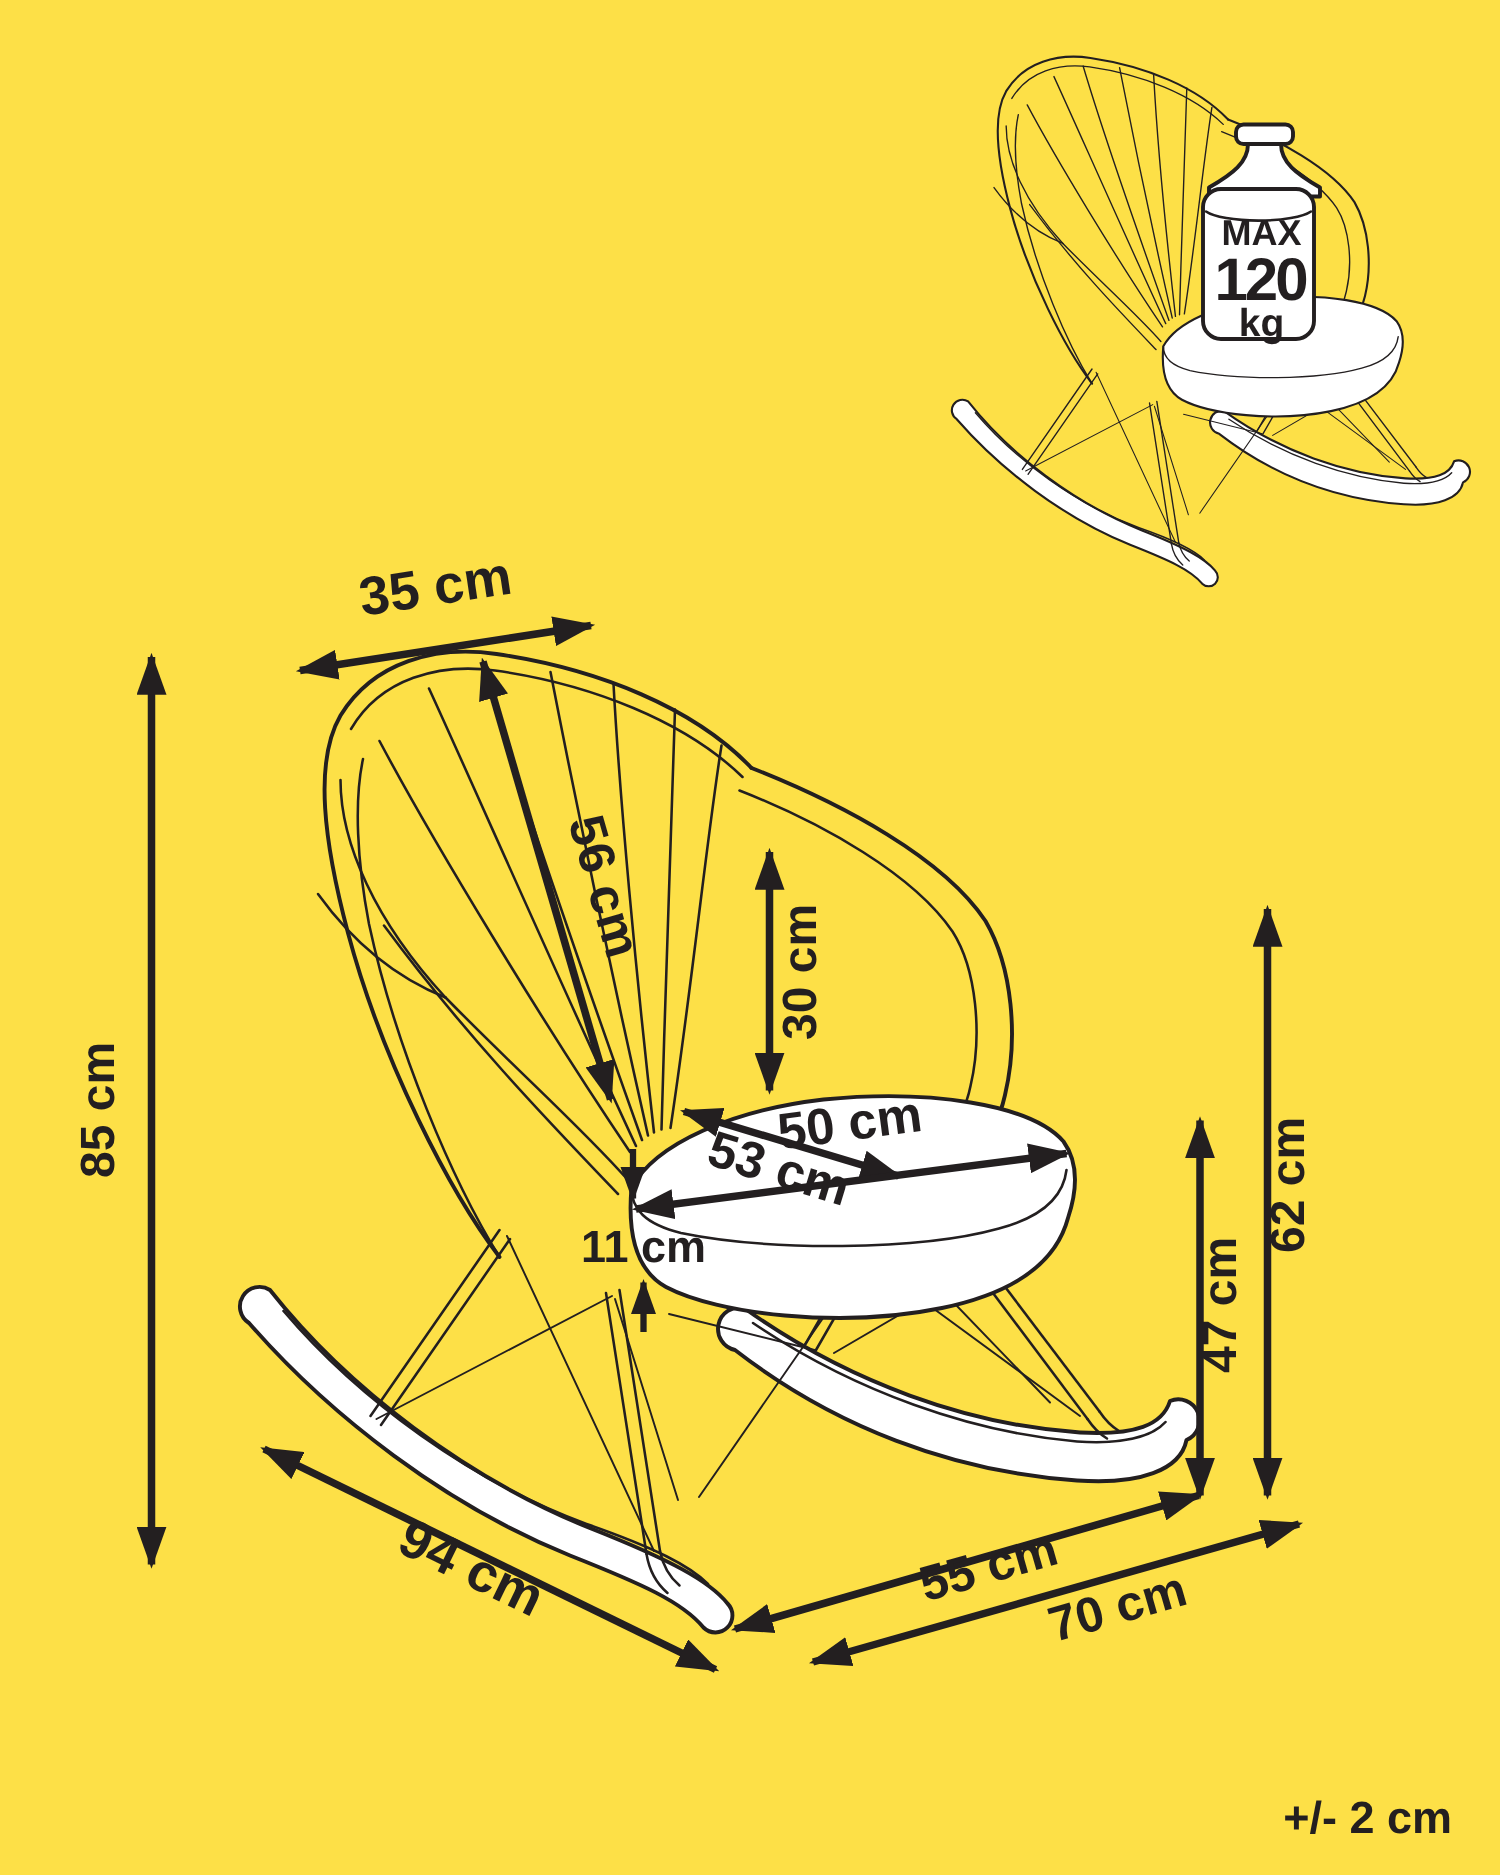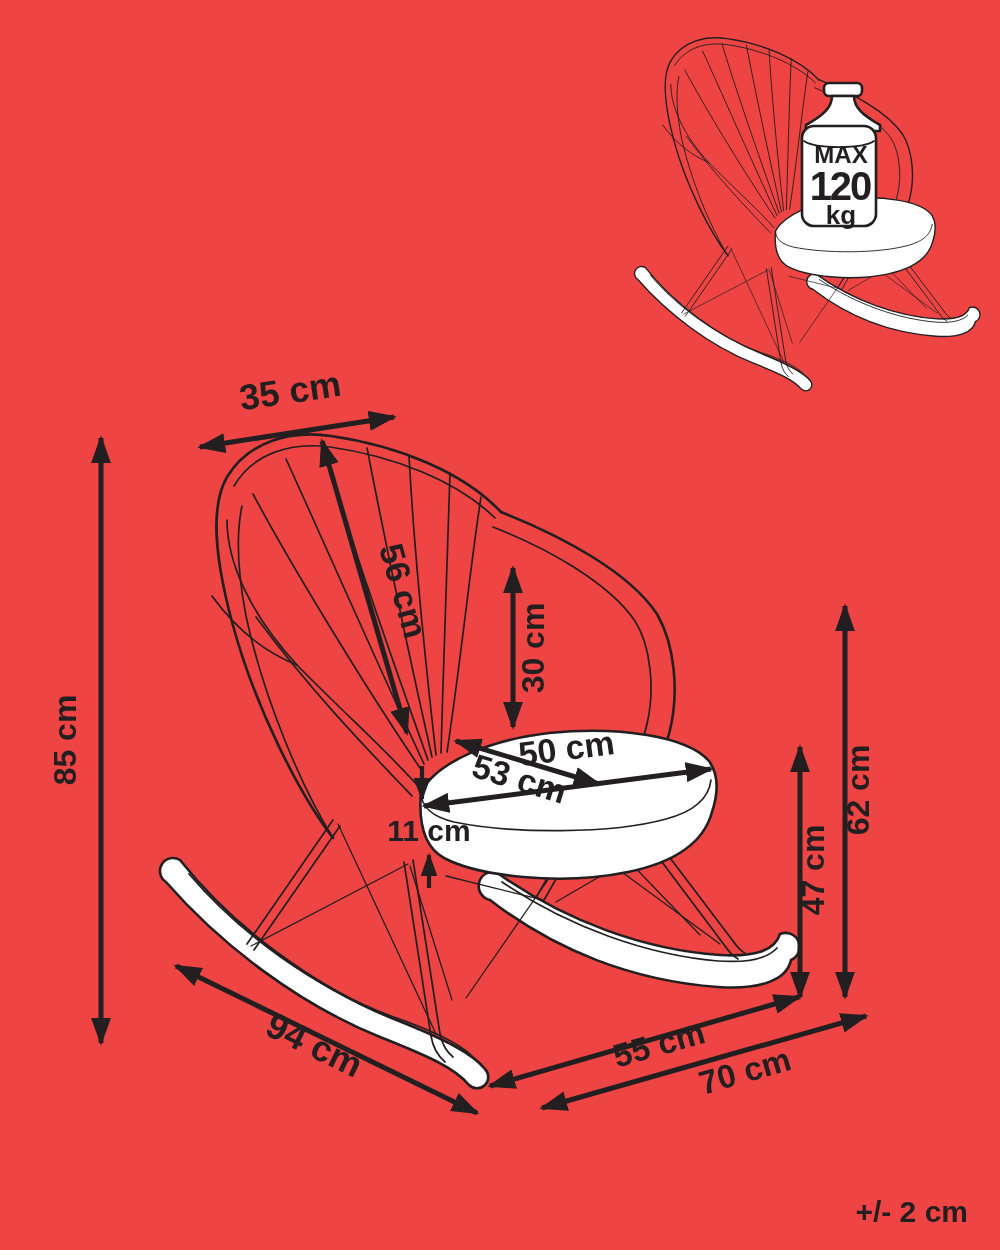--- a/index.html
+++ b/index.html
@@ -1,16 +1,16 @@
 <!DOCTYPE html>
 <html><head>
 <meta charset="utf-8">
 <style>
   html,body{margin:0;padding:0;background:#fff;}
-  .stage{position:relative;width:1000px;height:1250px;background:#ef4444;overflow:hidden;}
+  .stage{position:relative;width:1000px;height:1250px;background:#fde047;overflow:hidden;}
   svg{display:block;}
   .ink{stroke:#231f20;fill:none;stroke-linecap:round;stroke-linejoin:round;}
   .w26{stroke-width:2.6;}
   .w17{stroke-width:1.7;}
   .w13{stroke-width:1.3;}
   .white{fill:#ffffff;}
   .dim{stroke:#231f20;stroke-width:5;fill:none;}
   .dim-s{stroke:#231f20;stroke-width:4.2;fill:none;}
   .lbl{font-family:"Liberation Sans","DejaVu Sans",sans-serif;font-weight:700;fill:#231f20;text-anchor:middle;}
   .s30{font-size:30px;} .s32{font-size:32px;} .s33{font-size:33px;}

